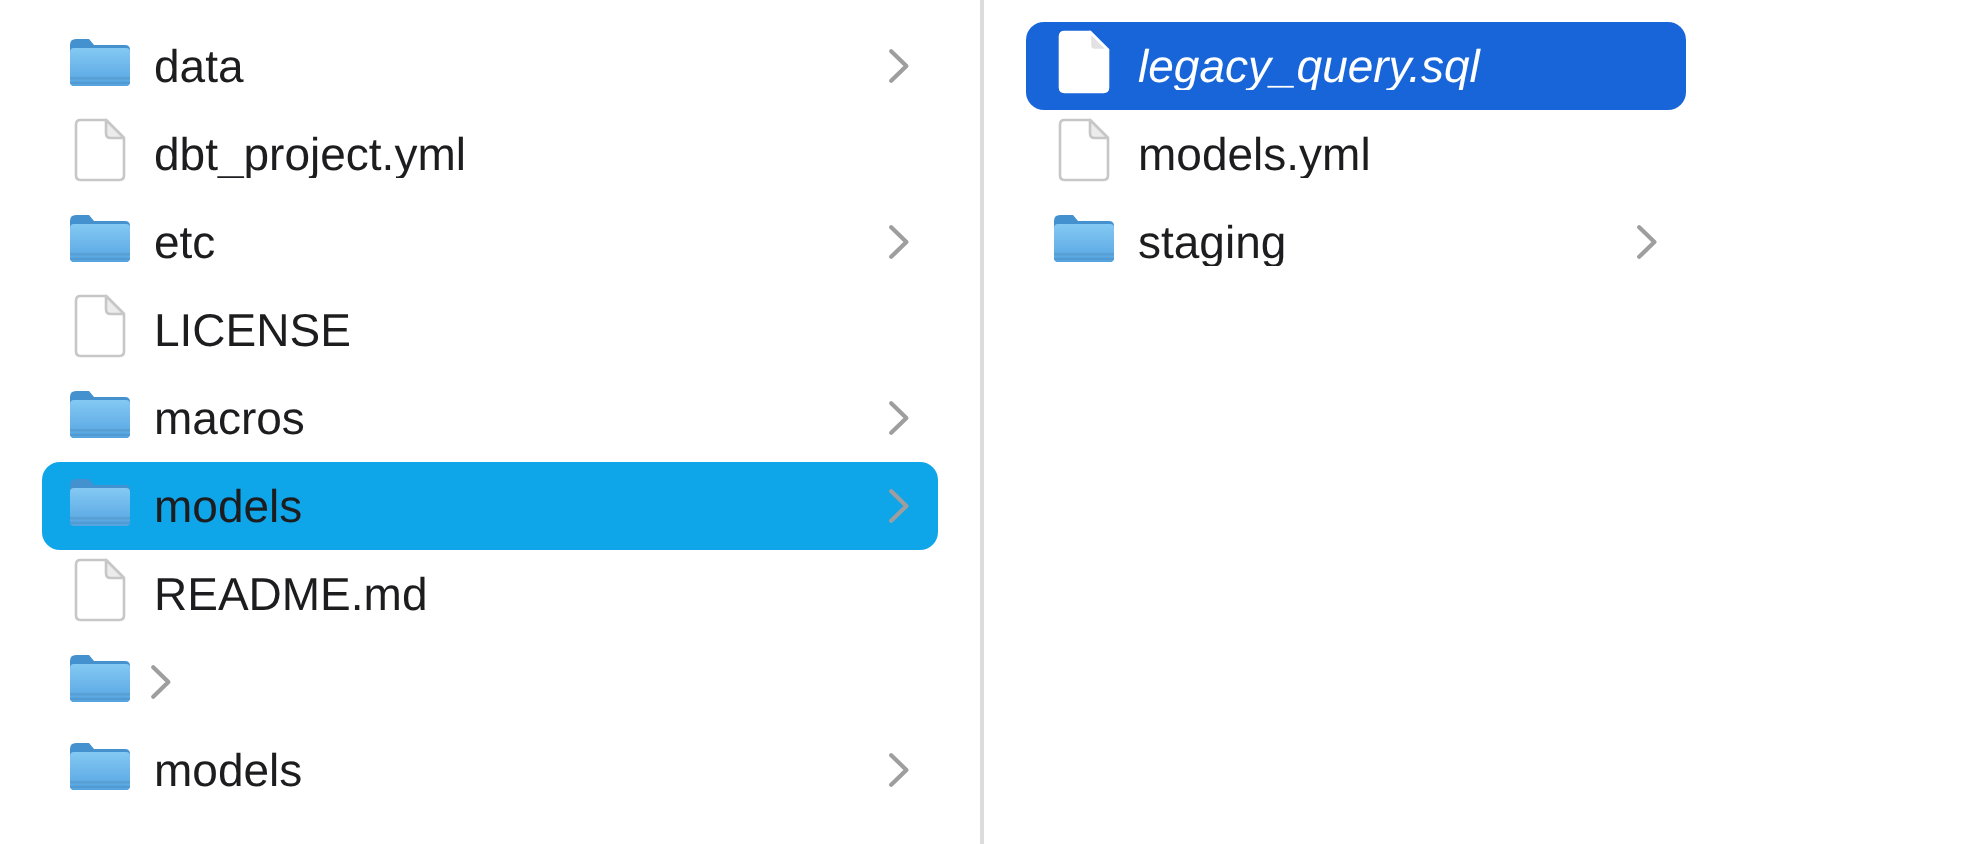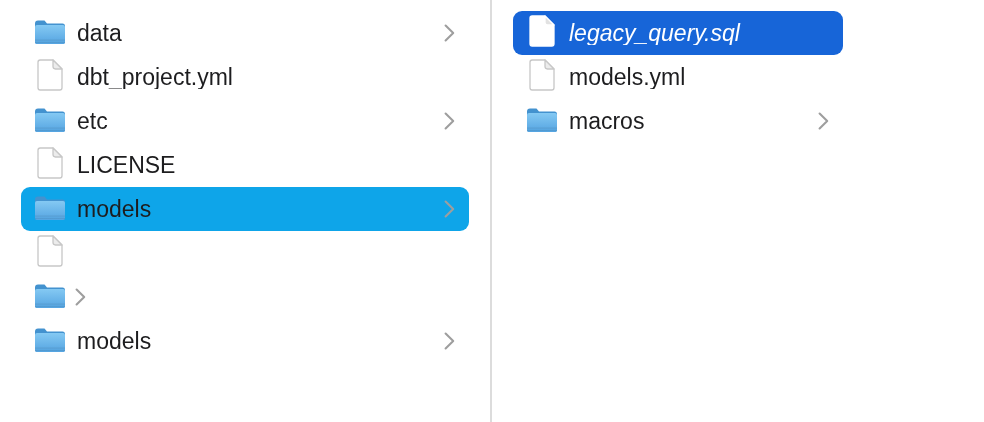--- a/index.html
+++ b/index.html
@@ -148,20 +148,39 @@
       <span class="icon file">
         <svg width="26" height="32" viewBox="0 0 26 32" class="file-svg">
           <path class="file-main" d="M3.2 1 L16 1 L25 10 L25 28.8 Q25 31 22.8 31 L3.2 31 Q1 31 1 28.8 L1 3.2 Q1 1 3.2 1 Z"></path>
           <path class="file-fold" d="M16 1 L16 7.6 Q16 10 18.4 10 L25 10 Z"></path>
         </svg>
       </span>
     </span>
     <span class="label">LICENSE</span>
 
   </div>
+      <div class="row">
+    <span class="iconbox">
+      <span class="icon folder">
+        <svg width="34" height="27" viewBox="0 0 34 27">
+          <path d="M2 5.5 Q2 2.5 5 2.5 L11.5 2.5 L14 5.5 L29.5 5.5 Q32 5.5 32 8 L32 23.5 Q32 26 29.5 26 L4.5 26 Q2 26 2 23.5 Z" fill="#4392cf"></path>
+          <rect x="2" y="7" width="30" height="19" rx="2" fill="url(#folderGrad)"></rect>
+          <rect x="2" y="21.5" width="30" height="1.2" fill="rgba(0,0,0,0.07)"></rect>
+          <rect x="2" y="23.8" width="30" height="1.2" fill="rgba(0,0,0,0.07)"></rect>
+        </svg>
+      </span>
+
+    </span>
+    <span class="label">macros</span>
+    <span class="chev">
+      <svg width="11" height="18" viewBox="0 0 11 18">
+        <path d="M1.6 1.6 L9.2 9 L1.6 16.4" fill="none" stroke-width="2.1" stroke-linecap="round" stroke-linejoin="round"></path>
+      </svg>
+    </span>
+  </div>
       <div class="row sel-secondary">
     <span class="iconbox">
       <span class="icon folder">
         <svg width="34" height="27" viewBox="0 0 34 27">
           <path d="M2 5.5 Q2 2.5 5 2.5 L11.5 2.5 L14 5.5 L29.5 5.5 Q32 5.5 32 8 L32 23.5 Q32 26 29.5 26 L4.5 26 Q2 26 2 23.5 Z" fill="#4392cf"></path>
           <rect x="2" y="7" width="30" height="19" rx="2" fill="url(#folderGrad)"></rect>
           <rect x="2" y="21.5" width="30" height="1.2" fill="rgba(0,0,0,0.07)"></rect>
           <rect x="2" y="23.8" width="30" height="1.2" fill="rgba(0,0,0,0.07)"></rect>
         </svg>
       </span>
@@ -177,20 +196,21 @@
       <div class="row">
     <span class="iconbox">
 
       <span class="icon file">
         <svg width="26" height="32" viewBox="0 0 26 32" class="file-svg">
           <path class="file-main" d="M3.2 1 L16 1 L25 10 L25 28.8 Q25 31 22.8 31 L3.2 31 Q1 31 1 28.8 L1 3.2 Q1 1 3.2 1 Z"></path>
           <path class="file-fold" d="M16 1 L16 7.6 Q16 10 18.4 10 L25 10 Z"></path>
         </svg>
       </span>
     </span>
+    <span class="label">README.md</span>
 
   </div>
       <div class="row">
     <span class="iconbox">
       <span class="icon folder">
         <svg width="34" height="27" viewBox="0 0 34 27">
           <path d="M2 5.5 Q2 2.5 5 2.5 L11.5 2.5 L14 5.5 L29.5 5.5 Q32 5.5 32 8 L32 23.5 Q32 26 29.5 26 L4.5 26 Q2 26 2 23.5 Z" fill="#4392cf"></path>
           <rect x="2" y="7" width="30" height="19" rx="2" fill="url(#folderGrad)"></rect>
           <rect x="2" y="21.5" width="30" height="1.2" fill="rgba(0,0,0,0.07)"></rect>
           <rect x="2" y="23.8" width="30" height="1.2" fill="rgba(0,0,0,0.07)"></rect>
@@ -257,21 +277,21 @@
       <span class="icon folder">
         <svg width="34" height="27" viewBox="0 0 34 27">
           <path d="M2 5.5 Q2 2.5 5 2.5 L11.5 2.5 L14 5.5 L29.5 5.5 Q32 5.5 32 8 L32 23.5 Q32 26 29.5 26 L4.5 26 Q2 26 2 23.5 Z" fill="#4392cf"></path>
           <rect x="2" y="7" width="30" height="19" rx="2" fill="url(#folderGrad)"></rect>
           <rect x="2" y="21.5" width="30" height="1.2" fill="rgba(0,0,0,0.07)"></rect>
           <rect x="2" y="23.8" width="30" height="1.2" fill="rgba(0,0,0,0.07)"></rect>
         </svg>
       </span>
 
     </span>
-    <span class="label">macros</span>
+    <span class="label">staging</span>
     <span class="chev">
       <svg width="11" height="18" viewBox="0 0 11 18">
         <path d="M1.6 1.6 L9.2 9 L1.6 16.4" fill="none" stroke-width="2.1" stroke-linecap="round" stroke-linejoin="round"></path>
       </svg>
     </span>
   </div>
     </div>
 </div>
 
 </body></html>

